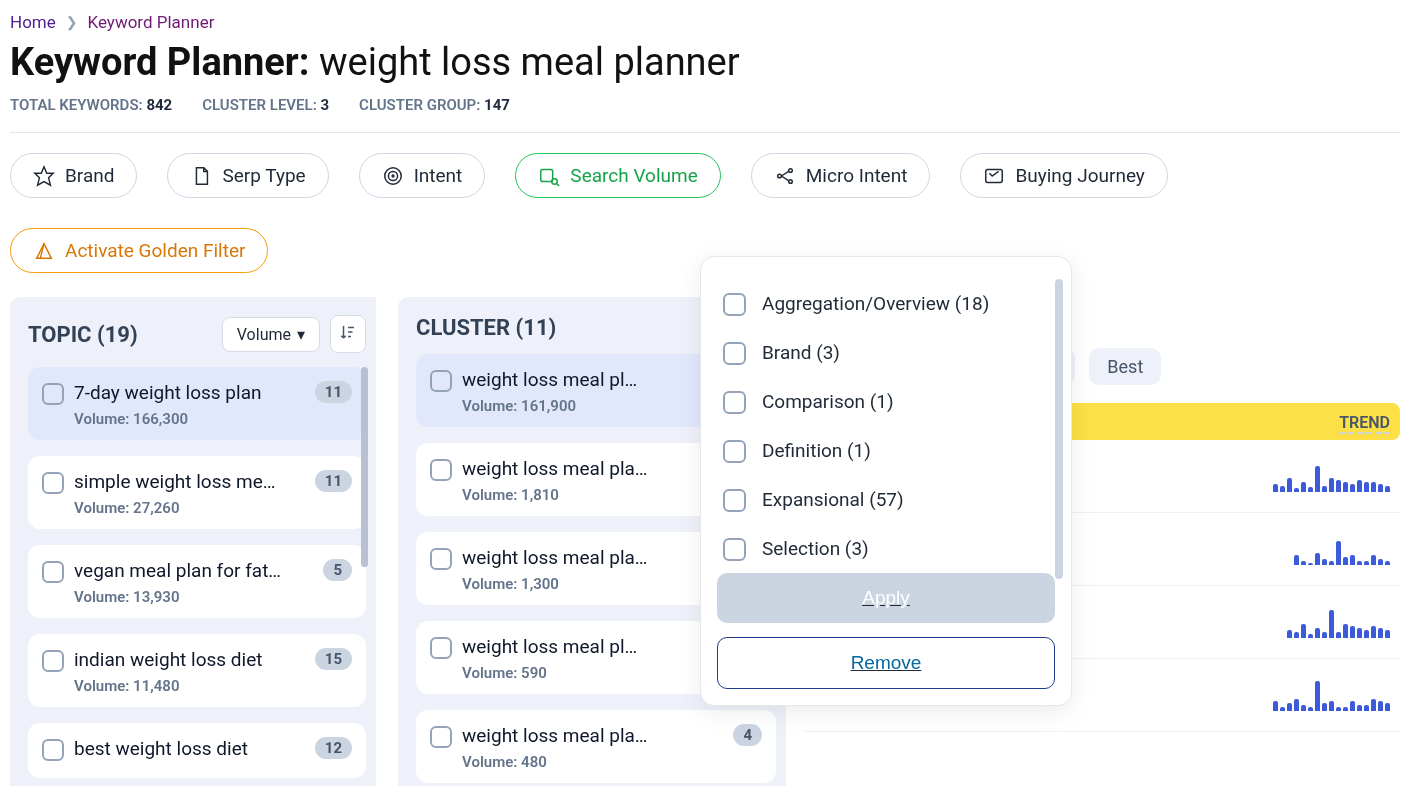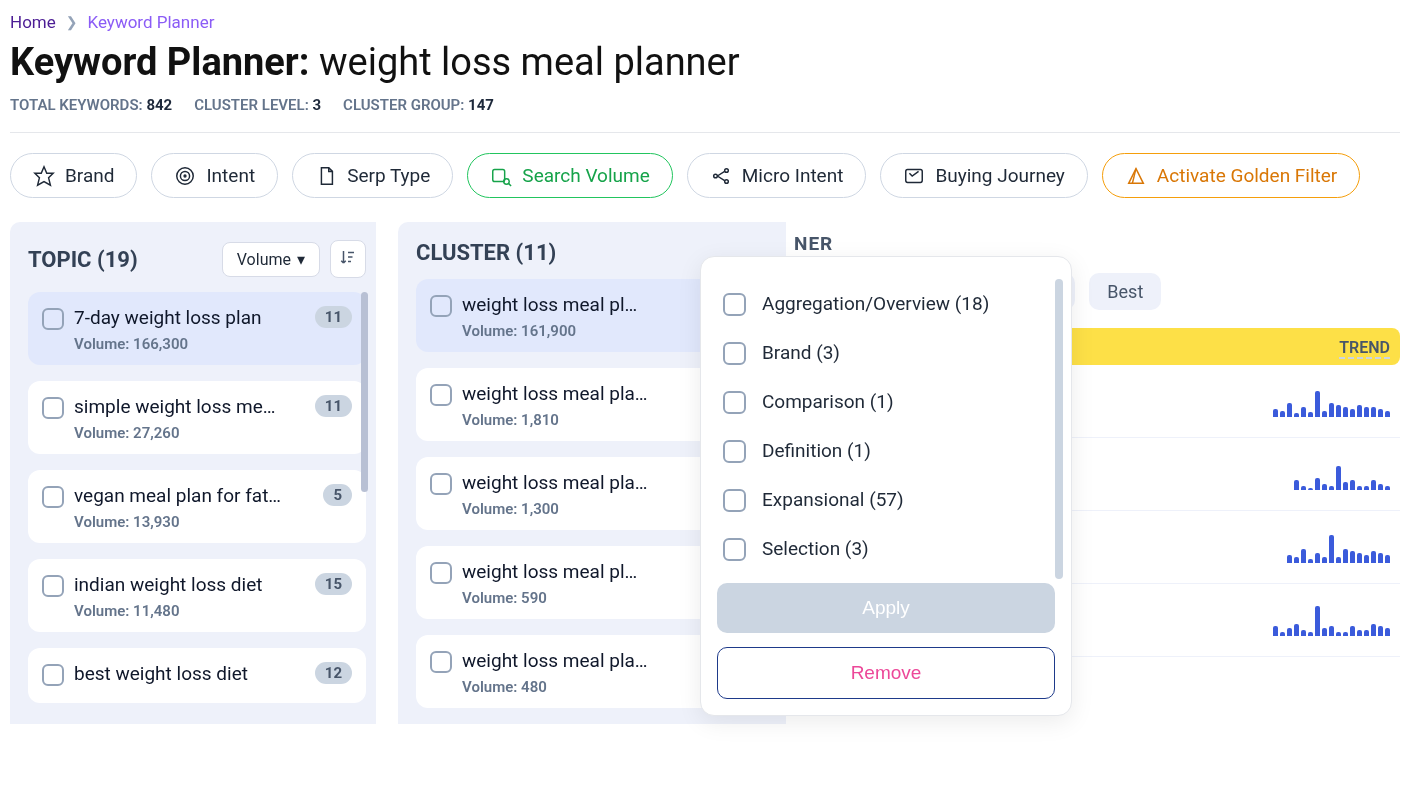--- a/index.html
+++ b/index.html
@@ -6,27 +6,27 @@
   body {
     font-family: -apple-system, BlinkMacSystemFont, "Segoe UI", Roboto, sans-serif;
     background: #fff;
     color: #1f2937;
     font-size: 15px;
   }
   .container { padding: 12px 10px 0 10px; }
   .breadcrumb { display: flex; align-items: center; gap: 10px; font-size: 17px; margin-bottom: 8px; }
   .breadcrumb a { color: #4c1d95; text-decoration: none; }
   .breadcrumb .chev { color: #94a3b8; font-size: 14px; }
-  .breadcrumb .current { color: #8b5cf6; }
+  .breadcrumb .current { color: #701a75; }
   .page-title { font-size: 38px; font-weight: 700; margin-bottom: 12px; color: #111; }
   .page-title .query { font-weight: 400; }
-  .stats { display: flex; gap: 22px; font-size: 15px; color: #64748b; margin-bottom: 18px; font-weight:600; }
+  .stats { display: flex; gap: 30px; font-size: 15px; color: #64748b; margin-bottom: 18px; font-weight:600; }
   .stats b { color: #1e293b; font-weight: 700; }
   .divider { border-top: 1px solid #e5e7eb; margin-bottom: 20px; }
-  .filter-row { display: flex; gap: 14px; margin-bottom: 24px; flex-wrap: wrap; }
+  .filter-row { display: flex; gap: 30px; margin-bottom: 24px; flex-wrap: wrap; }
   .pill {
     display: flex; align-items: center; gap: 10px;
     border: 1px solid #cfd7e3; border-radius: 28px;
     padding: 10px 22px; font-size: 19px; color: #1f2937;
     background: #fff; cursor: pointer;
   }
   .pill.green { border-color: #22c55e; color: #16a34a; }
   .pill.orange { border-color: #f59e0b; color: #d97706; }
   .pill .ic { width: 22px; height: 22px; display:flex; align-items:center; justify-content:center; }
   .pill svg { stroke: currentColor; fill: none; stroke-width:1.6; }
@@ -77,23 +77,23 @@
   
   .dropdown {
     position:absolute; top:256px; left:700px; width:372px; background:#fff;
     border:1px solid #e5e7eb; border-radius:14px; box-shadow:0 6px 24px rgba(0,0,0,0.08);
     padding: 22px 16px 16px 16px; z-index:50;
   }
   .dd-scroll { position:absolute; top:22px; right:8px; width:8px; height:300px; background:#cbd5e1; border-radius:4px; }
   .dd-item { display:flex; align-items:center; gap:16px; padding:12px 6px; }
   .dd-item .chk { width:23px; height:23px; }
   .dd-label { font-size:19px; color:#1f2937; }
-  .dd-actions { margin-top:10px; display:flex; flex-direction:column; gap:14px; }
+  .dd-actions { display:flex; flex-direction:column; gap:14px;text-decoration:underline; }
   .btn-apply { background:#cbd5e1; color:#fff; border:none; border-radius:10px; padding:14px; font-size:19px; }
-  .btn-remove { background:#fff; color:#ec4899; border:1px solid #1e3a8a; border-radius:10px; padding:14px; font-size:19px; }
+  .btn-remove { background:#fff; color:#0369a1; border:1px solid #1e3a8a; border-radius:10px; padding:14px; font-size:19px; }
 </style>
 </head>
 <body>
 
 <div class="container">
   <div class="breadcrumb">
     <a href="#">Home</a>
     <span class="chev">❯</span>
     <span class="current">Keyword Planner</span>
   </div>
@@ -116,35 +116,35 @@
       <span class="ic">
           <svg viewBox="0 0 24 24">
             <polygon points="12 2 15 9 22 9 17 14 19 22 12 18 5 22 7 14 2 9 9 9"></polygon>
           </svg>
         </span>
       <span>Brand</span>
     </div>
     <div class="pill">
       <span class="ic">
           <svg viewBox="0 0 24 24">
+            <path d="M7 3h8l4 4v14H7z"></path>
+            <path d="M15 3v4h4"></path>
+          </svg>
+        </span>
+      <span>Serp Type</span>
+    </div>
+    <div class="pill">
+      <span class="ic">
+          <svg viewBox="0 0 24 24">
             <circle cx="12" cy="12" r="9"></circle>
             <circle cx="12" cy="12" r="5"></circle>
             <circle cx="12" cy="12" r="1"></circle>
           </svg>
         </span>
       <span>Intent</span>
-    </div>
-    <div class="pill">
-      <span class="ic">
-          <svg viewBox="0 0 24 24">
-            <path d="M7 3h8l4 4v14H7z"></path>
-            <path d="M15 3v4h4"></path>
-          </svg>
-        </span>
-      <span>Serp Type</span>
     </div>
     <div class="pill green">
       <span class="ic">
           <svg viewBox="0 0 24 24">
             <rect x="3" y="5" width="13" height="13" rx="2"></rect>
             <circle cx="18" cy="18" r="3"></circle>
             <line x1="20" y1="20" x2="23" y2="23"></line>
           </svg>
         </span>
       <span>Search Volume</span>

